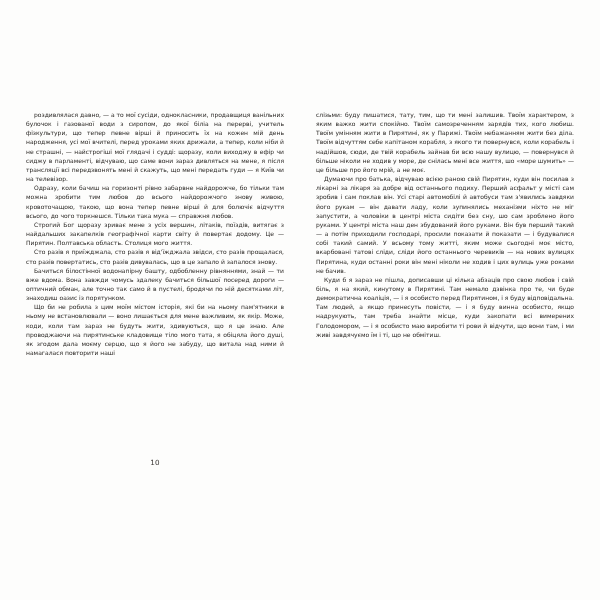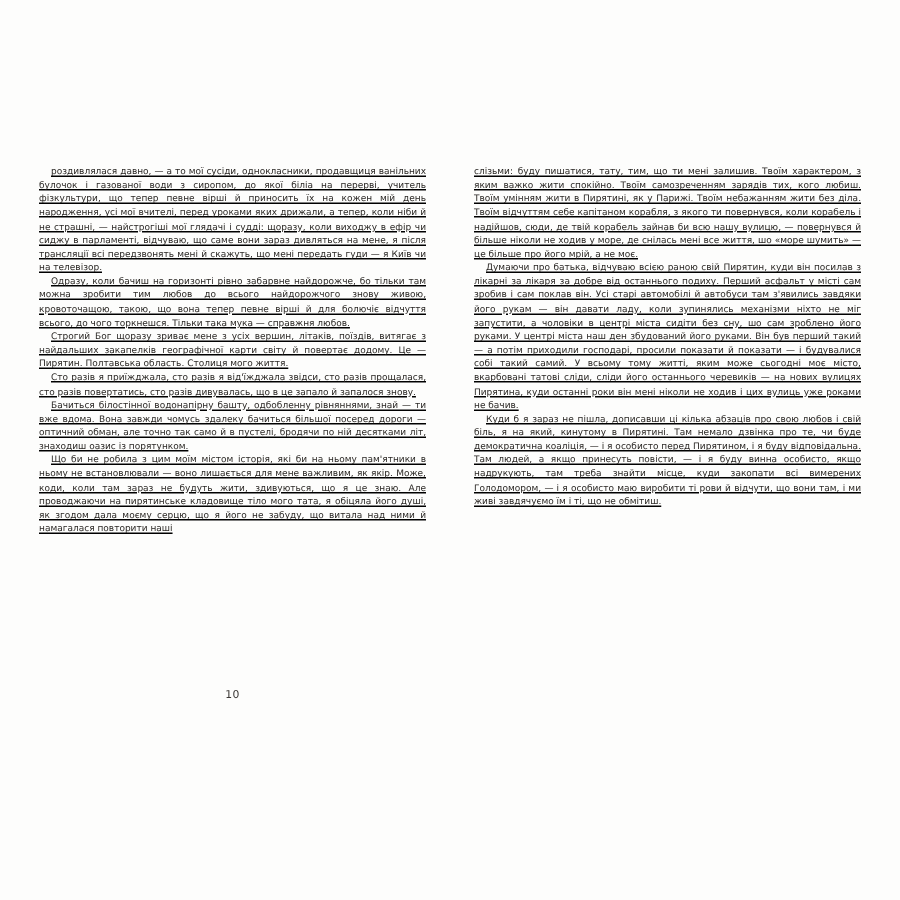--- a/index.html
+++ b/index.html
@@ -20,21 +20,20 @@
     background: #fdfdfc;
     box-sizing: border-box;
     padding: 110px 26px 0 26px;
     display: flex;
     justify-content: space-between;
   }
   .page {
     width: 258px;
     position: relative;
     height: 370px;
-    text-decoration: underline;
   }
   .page-body {
     font-family: "DejaVu Sans", sans-serif;
     font-size: 6.0px;
     line-height: 9.15px;
     color: #2a2724;
     text-align: justify;
     text-justify: inter-word;
     hyphens: none;
   }

